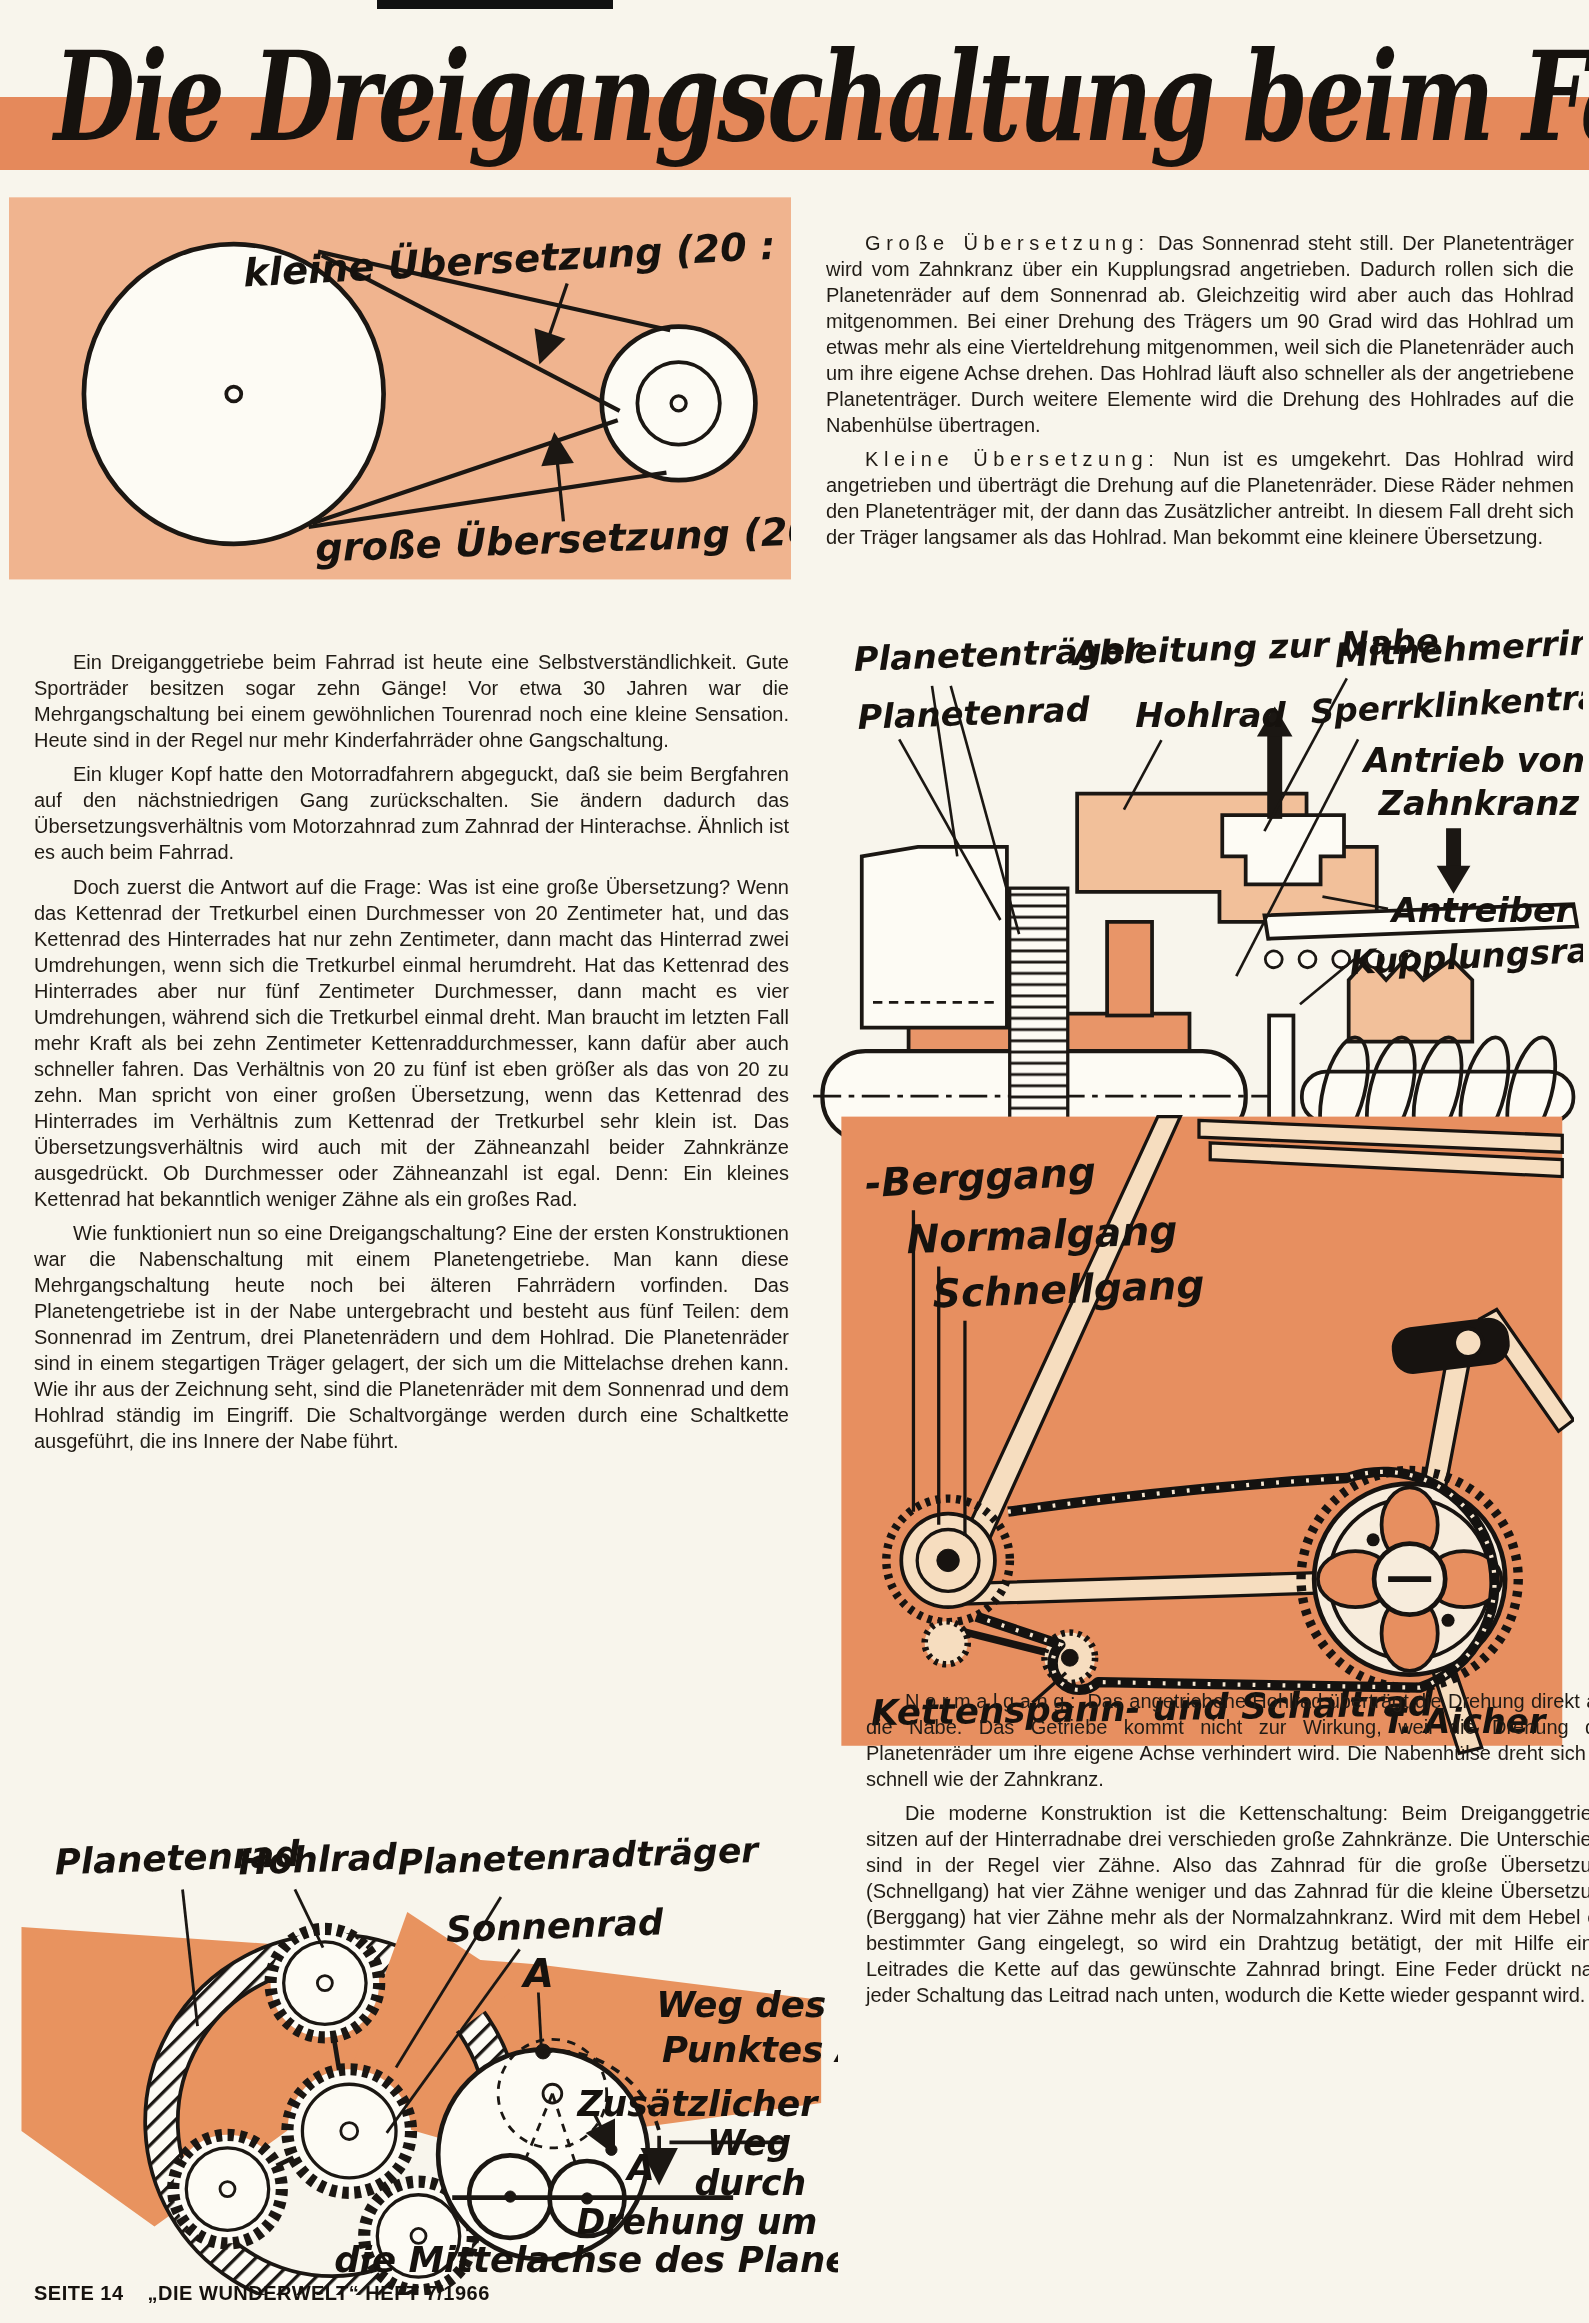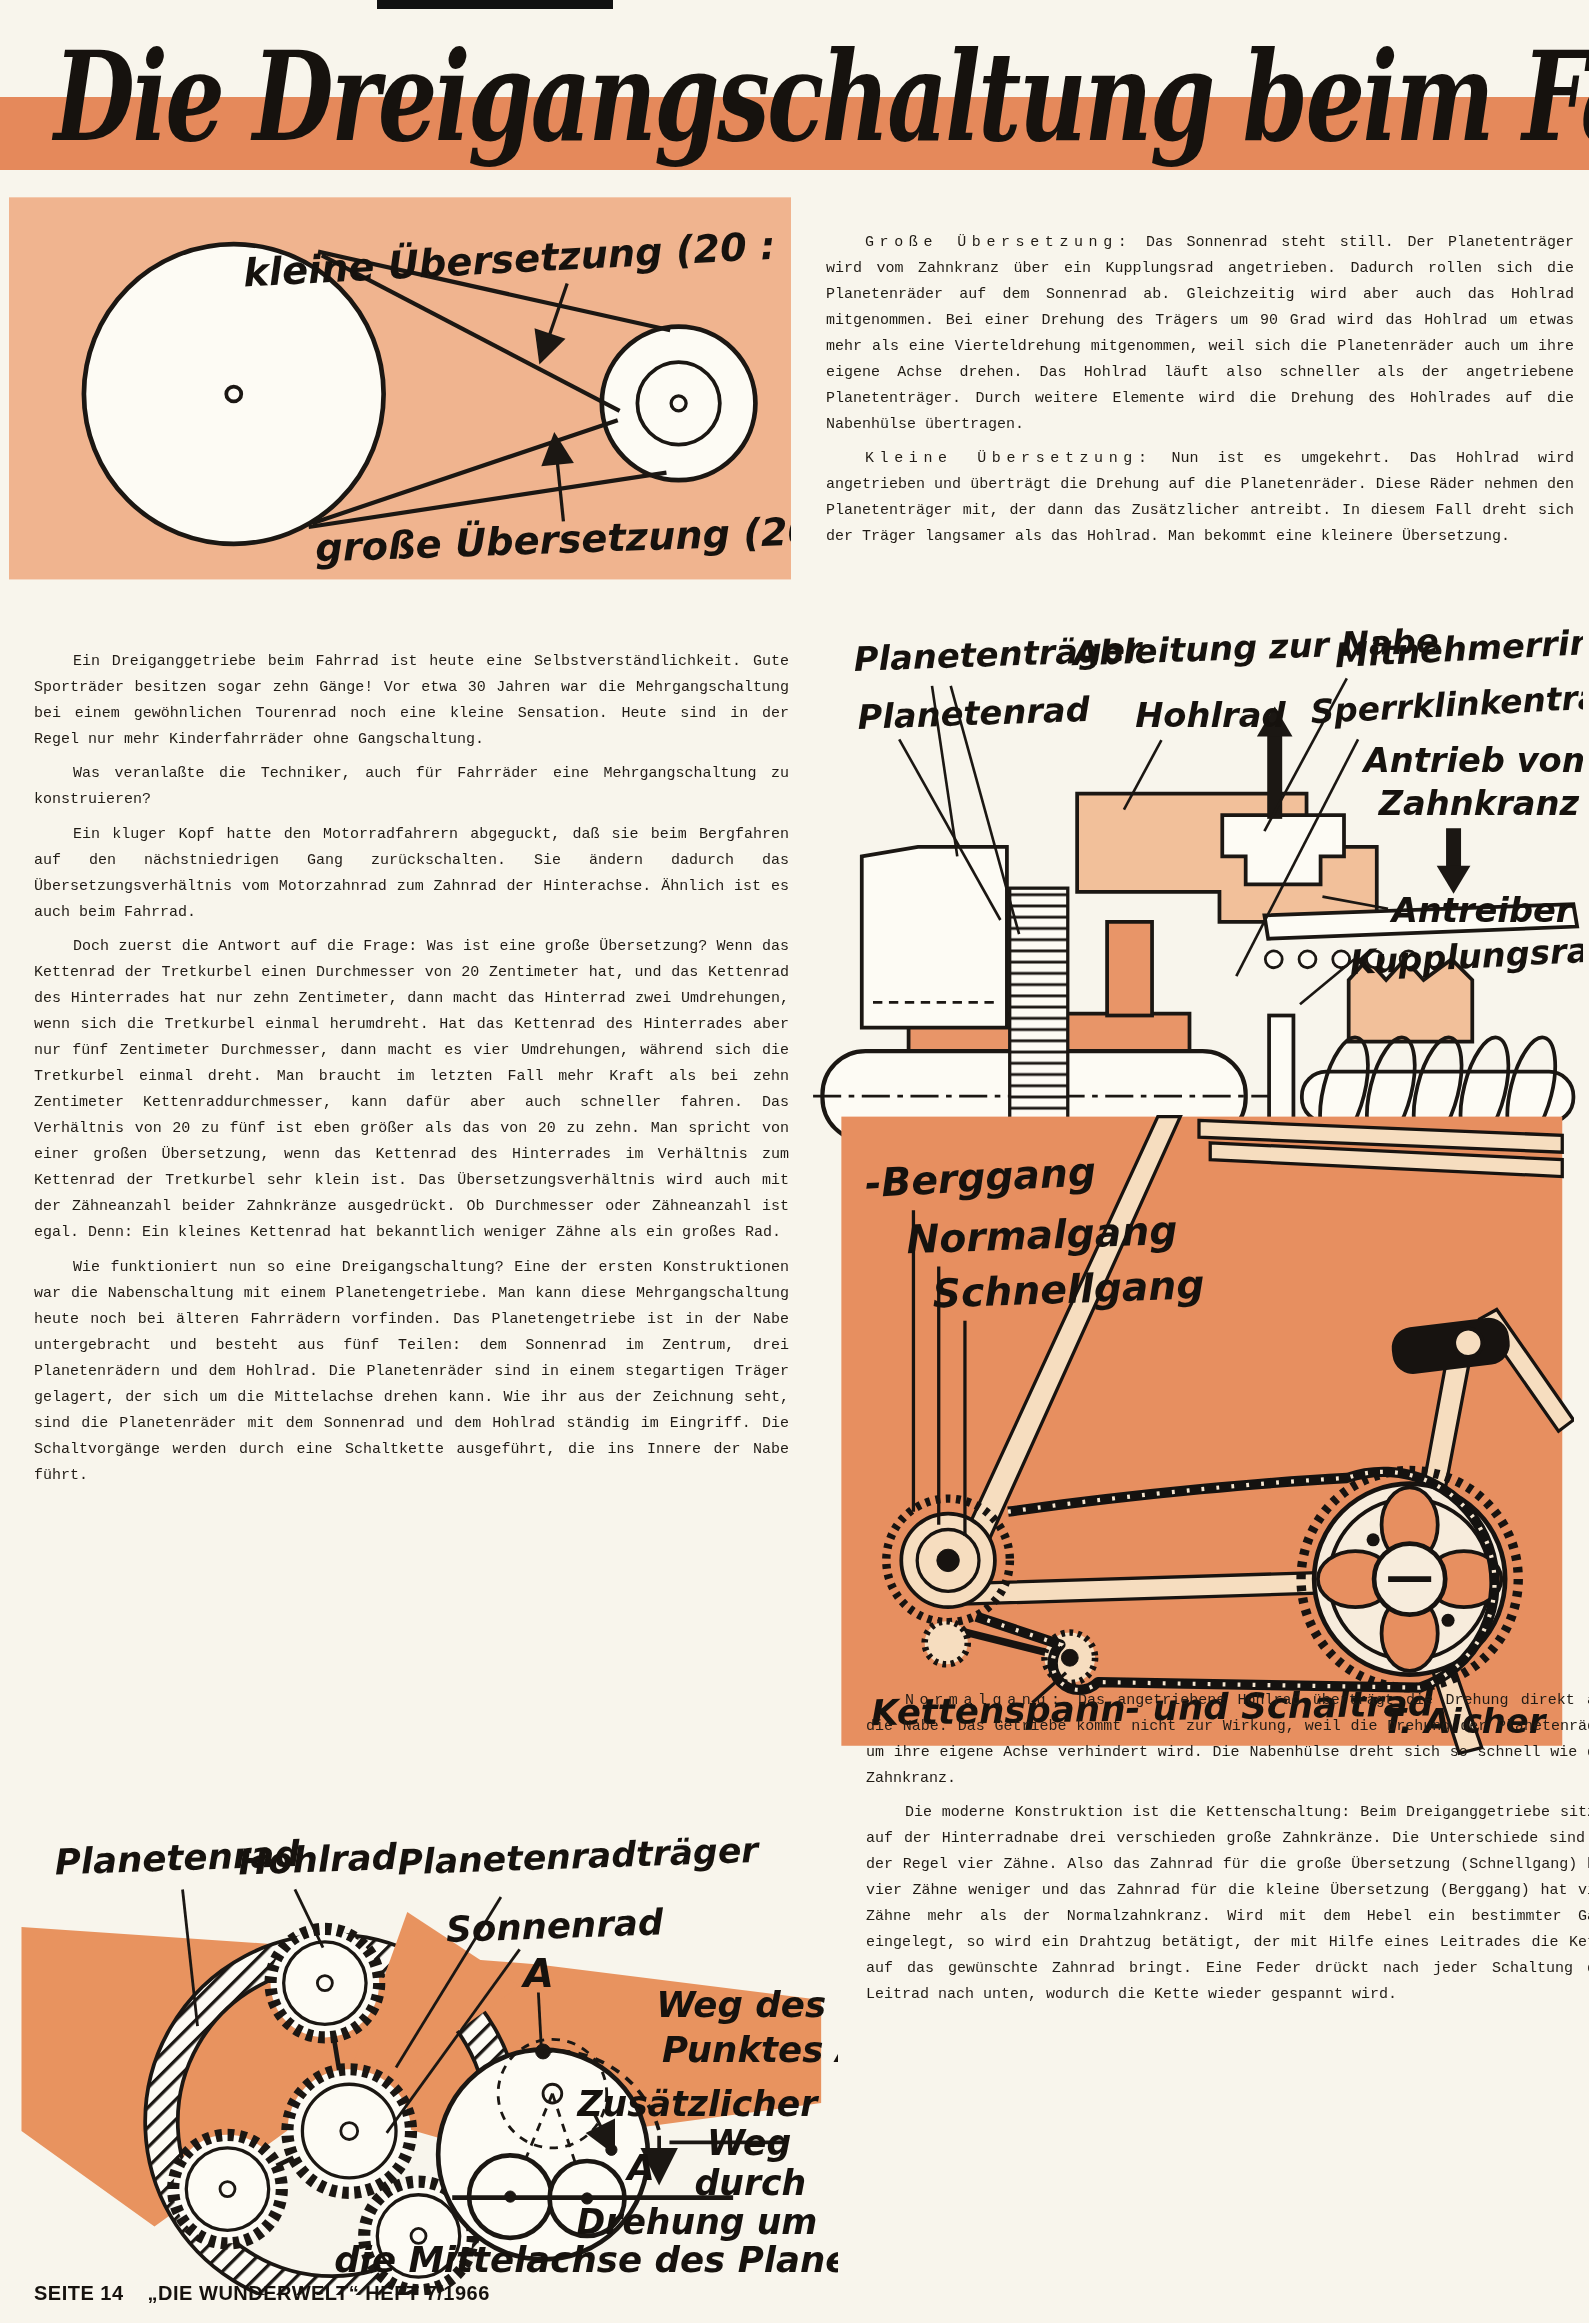--- a/index.html
+++ b/index.html
@@ -13,22 +13,22 @@
   .title{
     position:absolute;left:54px;top:24px;width:1535px;
     font-family:"DejaVu Serif",serif;font-style:italic;font-weight:bold;
     font-size:111px;letter-spacing:-2.8px;white-space:nowrap;color:#16120e;
     transform:scaleX(.84) scaleY(1.12);transform-origin:left top;
   }
   .col-left-text{position:absolute;left:34px;top:649px;width:755px;}
   .col-right-top{position:absolute;left:826px;top:230px;width:748px;}
   .col-right-bottom{position:absolute;left:826px;top:1688px;width:748px;margin-left:40px;}
   p.body{
-    margin:0 0 8.4px 0;font-size:15px;line-height:26px;text-align:justify;
-    text-indent:39px;color:#201b15;font-family:Liberation Mono, monospace;
+    margin:0 0 8.4px 0;font-size:20px;line-height:26px;text-align:justify;
+    text-indent:39px;color:#201b15;
   }
   .lead{letter-spacing:5.6px;}
   .byline{
     margin-top:19px;text-align:right;padding-right:41px;
     font-size:23.4px;letter-spacing:4.7px;color:#16120e;
   }
   .footer{
     position:absolute;left:34px;top:2282px;font-size:20px;font-weight:bold;
     letter-spacing:0.5px;color:#16120e;
   }
@@ -67,21 +67,20 @@
     <line x1="324" y1="348" x2="650" y2="238"></line>
   </g>
   <text class="hand" x="580" y="78" font-size="41" text-anchor="middle" transform="rotate(-3 580 78)">kleine Übersetzung (20 : 10)</text>
   <line x1="596" y1="92" x2="572" y2="162" stroke="#1b1713" stroke-width="3.5" marker-end="url(#ah)"></line>
   <text class="hand" x="640" y="378" font-size="41" text-anchor="middle" transform="rotate(-2 640 378)">große Übersetzung (20 : 5)</text>
   <line x1="592" y1="346" x2="584" y2="268" stroke="#1b1713" stroke-width="3.5" marker-end="url(#ah)"></line>
 </svg>
 
 <div class="col-left-text">
   <p class="body">Ein Dreiganggetriebe beim Fahrrad ist heute eine Selbstverständlichkeit. Gute Sporträder besitzen sogar zehn Gänge! Vor etwa 30 Jahren war die Mehrgangschaltung bei einem gewöhnlichen Tourenrad noch eine kleine Sensation. Heute sind in der Regel nur mehr Kinderfahrräder ohne Gangschaltung.</p>
-  <p class="body">Was veranlaßte die Techniker, auch für Fahrräder eine Mehrgangschaltung zu konstruieren?</p>
   <p class="body">Ein kluger Kopf hatte den Motorradfahrern abgeguckt, daß sie beim Bergfahren auf den nächstniedrigen Gang zurückschalten. Sie ändern dadurch das Übersetzungsverhältnis vom Motorzahnrad zum Zahnrad der Hinterachse. Ähnlich ist es auch beim Fahrrad.</p>
   <p class="body">Doch zuerst die Antwort auf die Frage: Was ist eine große Übersetzung? Wenn das Kettenrad der Tretkurbel einen Durchmesser von 20 Zentimeter hat, und das Kettenrad des Hinterrades hat nur zehn Zentimeter, dann macht das Hinterrad zwei Umdrehungen, wenn sich die Tretkurbel einmal herumdreht. Hat das Kettenrad des Hinterrades aber nur fünf Zentimeter Durchmesser, dann macht es vier Umdrehungen, während sich die Tretkurbel einmal dreht. Man braucht im letzten Fall mehr Kraft als bei zehn Zentimeter Kettenraddurchmesser, kann dafür aber auch schneller fahren. Das Verhältnis von 20 zu fünf ist eben größer als das von 20 zu zehn. Man spricht von einer großen Übersetzung, wenn das Kettenrad des Hinterrades im Verhältnis zum Kettenrad der Tretkurbel sehr klein ist. Das Übersetzungsverhältnis wird auch mit der Zähneanzahl beider Zahnkränze ausgedrückt. Ob Durchmesser oder Zähneanzahl ist egal. Denn: Ein kleines Kettenrad hat bekanntlich weniger Zähne als ein großes Rad.</p>
   <p class="body">Wie funktioniert nun so eine Dreigangschaltung? Eine der ersten Konstruktionen war die Nabenschaltung mit einem Planetengetriebe. Man kann diese Mehrgangschaltung heute noch bei älteren Fahrrädern vorfinden. Das Planetengetriebe ist in der Nabe untergebracht und besteht aus fünf Teilen: dem Sonnenrad im Zentrum, drei Planetenrädern und dem Hohlrad. Die Planetenräder sind in einem stegartigen Träger gelagert, der sich um die Mittelachse drehen kann. Wie ihr aus der Zeichnung seht, sind die Planetenräder mit dem Sonnenrad und dem Hohlrad ständig im Eingriff. Die Schaltvorgänge werden durch eine Schaltkette ausgeführt, die ins Innere der Nabe führt.</p>
 </div>
 
 <div class="col-right-top">
   <p class="body" style="line-height:26px"><span class="lead">Große Übersetzung:</span><span> Das Sonnenrad steht still. Der Planetenträger wird vom Zahnkranz über ein Kupplungsrad angetrieben. Dadurch rollen sich die Planetenräder auf dem Sonnenrad ab. Gleichzeitig wird aber auch das Hohlrad mitgenommen. Bei einer Drehung des Trägers um 90 Grad wird das Hohlrad um etwas mehr als eine Vierteldrehung mitgenommen, weil sich die Planetenräder auch um ihre eigene Achse drehen. Das Hohlrad läuft also schneller als der angetriebene Planetenträger. Durch weitere Elemente wird die Drehung des Hohlrades auf die Nabenhülse übertragen.</span></p>
   <p class="body"><span class="lead">Kleine Übersetzung:</span><span> Nun ist es umgekehrt. Das Hohlrad wird angetrieben und überträgt die Drehung auf die Planetenräder. Diese Räder nehmen den Planetenträger mit, der dann das Zusätzlicher antreibt. In diesem Fall dreht sich der Träger langsamer als das Hohlrad. Man bekommt eine kleinere Übersetzung.</span></p>
 </div>
 

